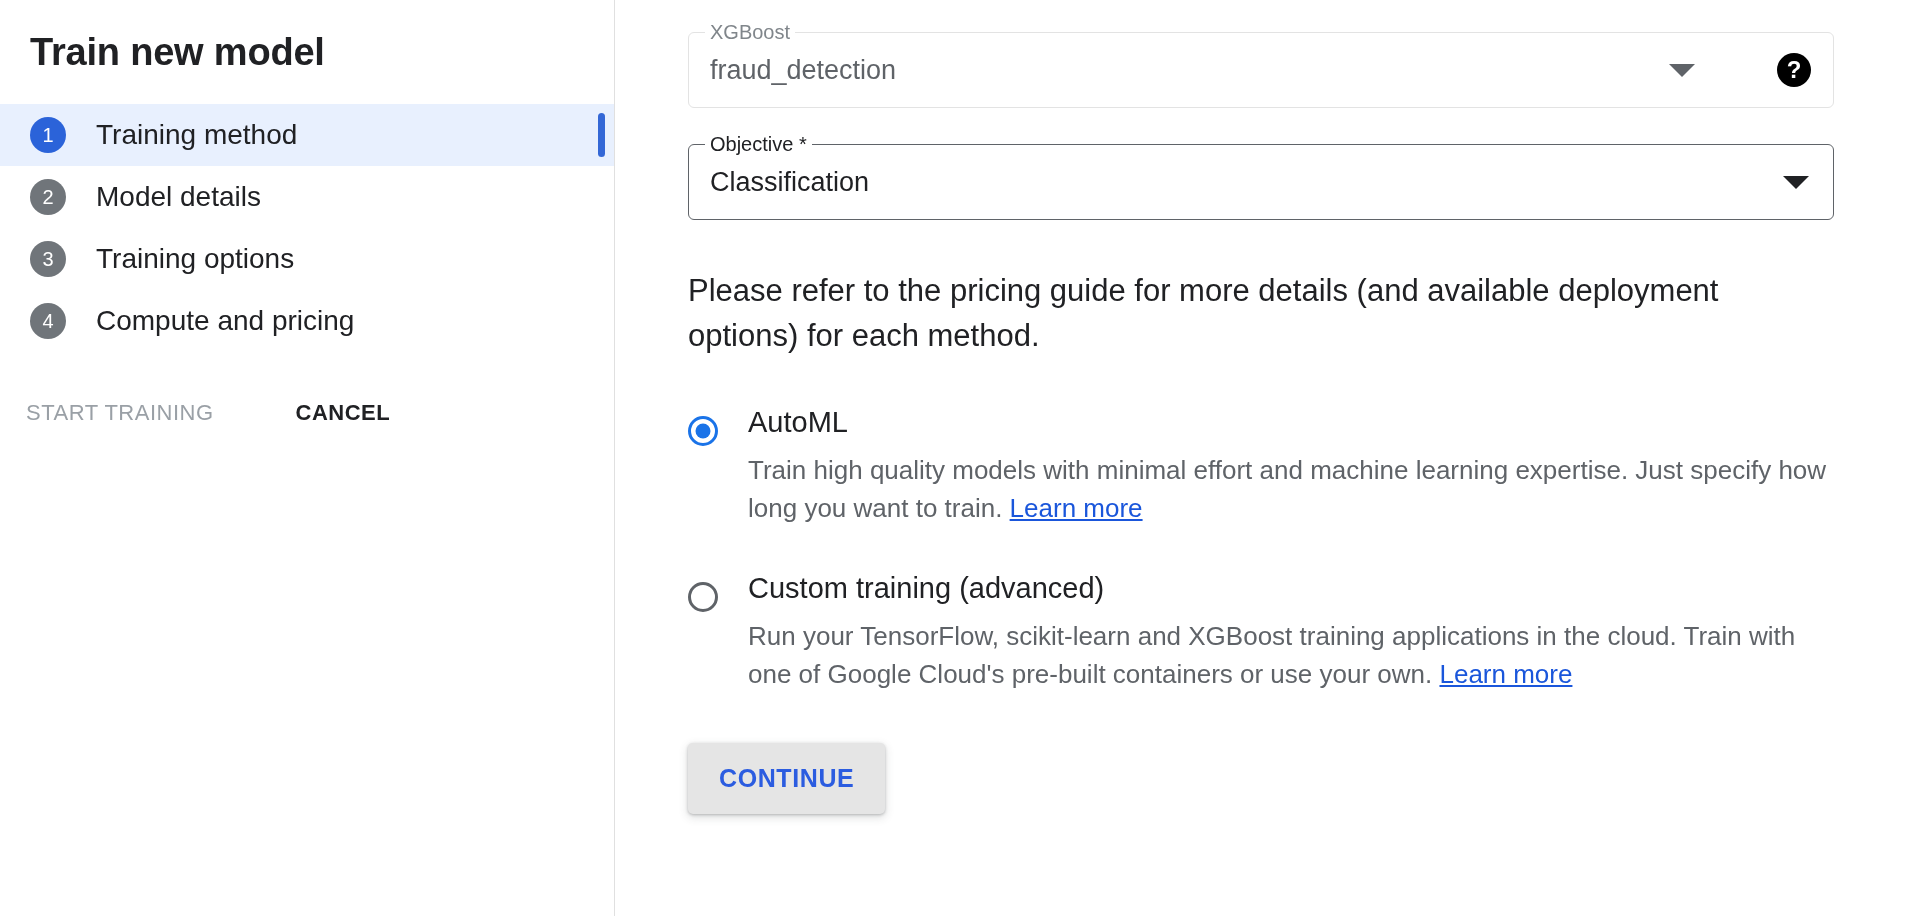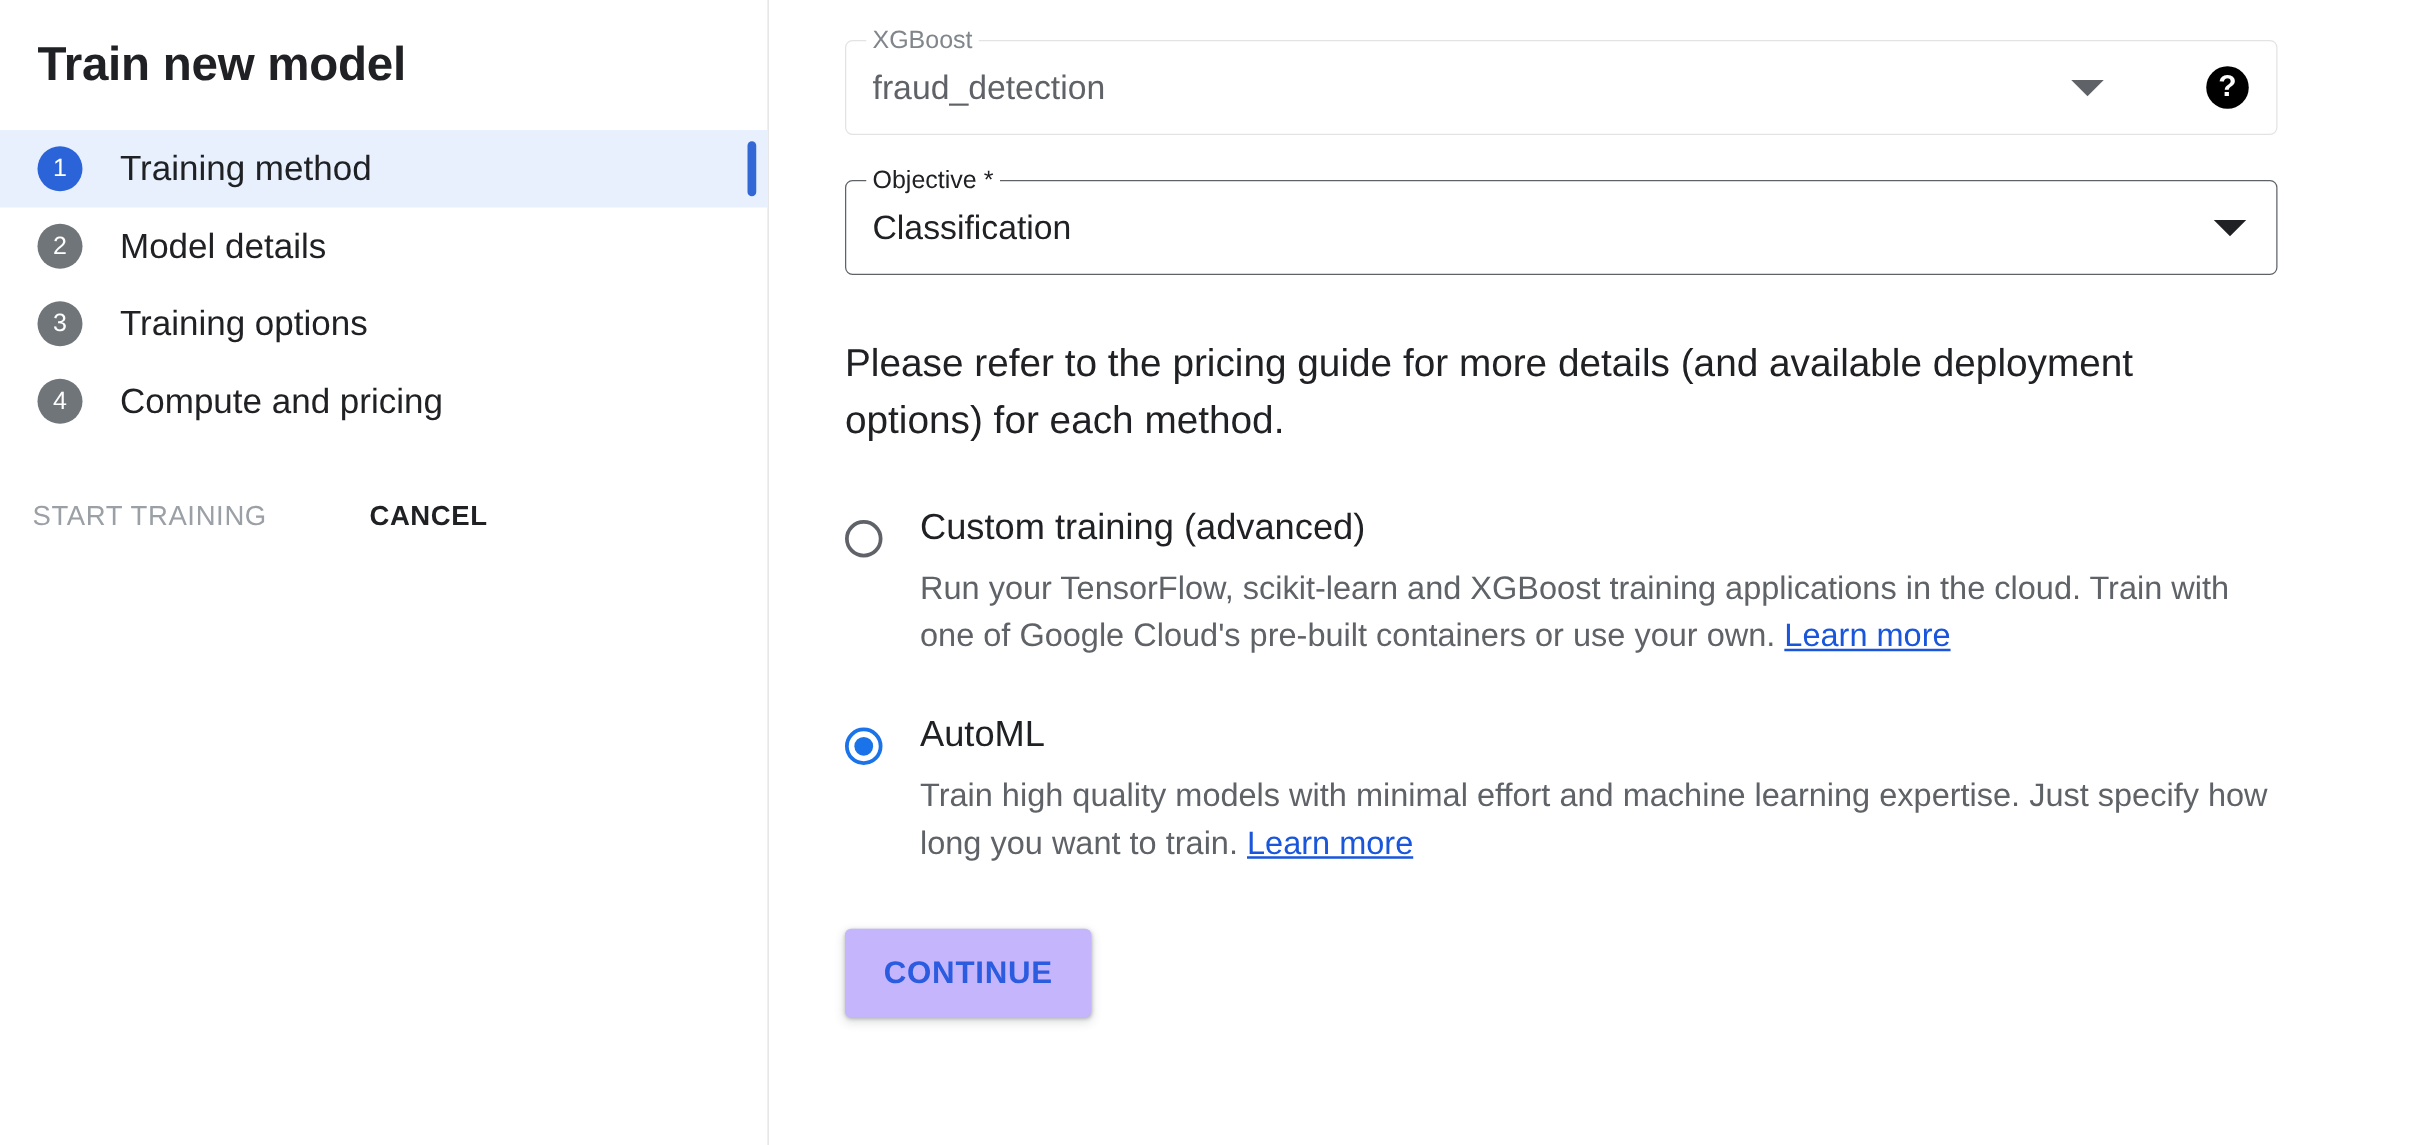--- a/index.html
+++ b/index.html
@@ -14,20 +14,21 @@
     font-family: "Liberation Sans", sans-serif;
     color: #202124;
     overflow: hidden;
   }
 
   .app {
     display: flex;
     width: 1588px;
     height: 916px;
     position: relative;
+    gap: 12px;
   }
 
   
   .sidebar {
     width: 615px;
     min-width: 615px;
     height: 916px;
     position: relative;
     background: #ffffff;
     border-right: 1px solid #e0e0e0;
@@ -270,21 +271,21 @@
   .learn-link {
     color: #1a56db;
     text-decoration: underline;
     cursor: pointer;
   }
 
   
   .continue-btn {
     margin-top: 6px;
     display: inline-block;
-    background: #c4b5fd;
+    background: #e5e5e5;
     border: none;
     border-radius: 5px;
     padding: 21px 31px;
     color: #2b5ce0;
     font-size: 25px;
     font-weight: bold;
     letter-spacing: 0.6px;
     font-family: "Liberation Sans", sans-serif;
     cursor: pointer;
     box-shadow: 0 1px 3px rgba(60,64,67,0.30), 0 3px 8px 1px rgba(60,64,67,0.15);
@@ -354,35 +355,35 @@
         <span class="caret" style="right:24px;"></span>
       </div>
 
       
       <p class="pricing-note">Please refer to the pricing guide for more details (and available deployment options) for each method.</p>
 
       
       <div class="options">
 
         <div class="option">
+          <span class="radio checked"></span>
+          <div class="option-body">
+            <div class="option-title">AutoML</div>
+            <div class="option-desc"><span>Train high quality models with minimal effort and machine learning expertise. Just specify how long you want to train. </span><a class="learn-link">Learn more</a></div>
+          </div>
+        </div>
+
+        <div class="option">
           <span class="radio"></span>
           <div class="option-body">
             <div class="option-title">Custom training (advanced)</div>
             <div class="option-desc"><span>Run your TensorFlow, scikit-learn and XGBoost training applications in the cloud. Train with one of Google Cloud's pre-built containers or use your own. </span><a class="learn-link">Learn more</a></div>
           </div>
         </div>
 
-        <div class="option">
-          <span class="radio checked"></span>
-          <div class="option-body">
-            <div class="option-title">AutoML</div>
-            <div class="option-desc"><span>Train high quality models with minimal effort and machine learning expertise. Just specify how long you want to train. </span><a class="learn-link">Learn more</a></div>
-          </div>
-        </div>
-
       </div>
 
       <button class="continue-btn">CONTINUE</button>
 
     </div>
   </main>
 
 </div>
 
 </body></html>

